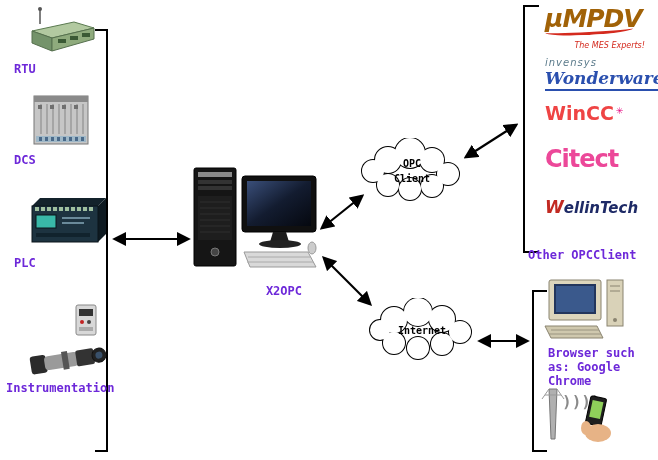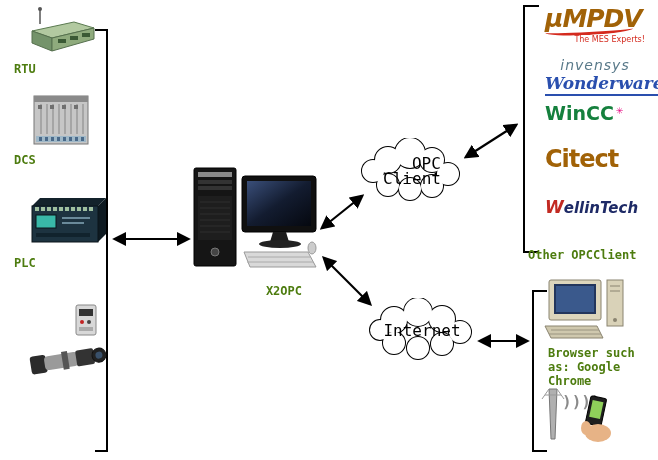--- a/index.html
+++ b/index.html
@@ -3,44 +3,44 @@
 <meta charset="utf-8">
 <style>
   * { margin:0; padding:0; box-sizing:border-box; }
   html,body { background:#fff; }
   body { font-family:"DejaVu Sans Mono", monospace; }
   .canvas { position:relative; width:658px; height:460px; background:#fff; overflow:hidden; }
   .abs { position:absolute; }
   .overlay { position:absolute; left:0; top:0; pointer-events:none; }
   .bracket { fill:none; stroke:#000; stroke-width:2; }
   .arrow { stroke:#000; stroke-width:2.2; marker-start:url(#arrhead); marker-end:url(#arrhead); }
-  .lbl { position:absolute; font-weight:bold; font-size:12px; line-height:14px; color:#4d7c0f;
+  .lbl { position:absolute; font-weight:bold; font-size:12px; line-height:14px; color:#6d28d9;
          font-family:"DejaVu Sans Mono", monospace; }
   .center { text-align:right; }
   .cloud { position:absolute; }
   .cloud-text { position:absolute; left:0; top:0; right:0; bottom:0; display:flex;
-                align-items:center; justify-content:center; font-weight:normal; font-size:16px;
-                line-height:15px; white-space:pre-line; text-align:right; }
+                align-items:center; justify-content:center; font-weight:bold; font-size:10px;
+                line-height:15px; white-space:pre-line; text-align:center; }
   
   .logo { position:absolute; left:545px; width:110px; }
   .mpdv-main { font-family:"DejaVu Sans", sans-serif; font-weight:bold; font-style:italic;
                font-size:25px; line-height:26px; color:#a16207; letter-spacing:-1px; }
   .mpdv-swoosh { width:88px; height:9px; border-bottom:3px solid #d42a1e; border-radius:50%;
                  transform:rotate(-3deg); margin-top:-6px; }
-  .mpdv-tagline { font-family:"DejaVu Sans", sans-serif; font-size:8px;
-                  color:#d42a1e; text-align:right; width:100px; margin-top:0; }
-  .invensys { font-family:"DejaVu Sans", sans-serif; font-style:italic; font-size:14px;
-              color:#5a7a8a; text-align:center; width:100px; letter-spacing:1px; }
+  .mpdv-tagline { font-family:"DejaVu Sans", sans-serif; font-style:italic; font-size:8px;
+                  color:#d42a1e; text-align:right; width:100px; margin-top:6px; }
+  .invensys { font-family:"DejaVu Sans", sans-serif; font-style:italic; font-size:10px;
+              color:#5a7a8a; text-align:left; width:100px; letter-spacing:1px; }
   .wonderware-text { display:inline-block; font-family:"DejaVu Serif", serif; font-style:italic;
                      font-weight:bold; font-size:17px; color:#2a4fae;
                      border-bottom:2px solid #2a4fae; padding-bottom:1px; }
-  .wincc-text { font-family:"DejaVu Sans", sans-serif; font-weight:bold; font-size:19px; color:#15803d; }
+  .wincc-text { font-family:"DejaVu Sans", sans-serif; font-weight:bold; font-size:19px; color:#ef4444; }
   .wincc-mark::before { content:"✳"; color:#e6007e; font-size:12px; vertical-align:super; margin-left:2px; }
   .citect-text { font-family:"DejaVu Sans", sans-serif; font-weight:bold; font-size:24px;
-                 color:#a16207; letter-spacing:-1px; }
+                 color:#ec4899; letter-spacing:-1px; }
   .wt-w { font-family:"DejaVu Sans", sans-serif; font-weight:bold; font-style:italic;
           font-size:17px; color:#c22a22; }
   .wt-rest { font-family:"DejaVu Sans", sans-serif; font-weight:bold; font-style:italic;
              font-size:15px; color:#1e2a66;text-align:center; }
 </style>
 </head>
 <body>
 
 <div class="canvas">
 
@@ -138,20 +138,21 @@
     </g>
     <g transform="rotate(-9 40 55)">
       <rect x="2" y="48" width="16" height="18" rx="3" fill="#2b2b2b"></rect>
       <rect x="16" y="50" width="34" height="14" rx="4" fill="#9a9a9a"></rect>
       <rect x="34" y="48" width="6" height="18" fill="#555"></rect>
       <rect x="48" y="49" width="18" height="16" rx="2" fill="#333"></rect>
       <circle cx="71" cy="57" r="7" fill="#222" stroke="#111"></circle>
       <circle cx="71" cy="57" r="3.5" fill="#39506a"></circle>
     </g>
   </svg>
+  <div class="lbl" style="left:6px;top:381px;width:120px">Instrumentation</div>
 
 
   <svg class="abs" style="left:192px;top:164px" width="128" height="112" viewBox="0 0 128 112">
     <defs>
       <linearGradient id="scr" x1="0" y1="0" x2="1" y2="1">
         <stop offset="0" stop-color="#3a4f7a"></stop>
         <stop offset="0.5" stop-color="#131c30"></stop>
         <stop offset="1" stop-color="#05080f"></stop>
       </linearGradient>
     </defs>

